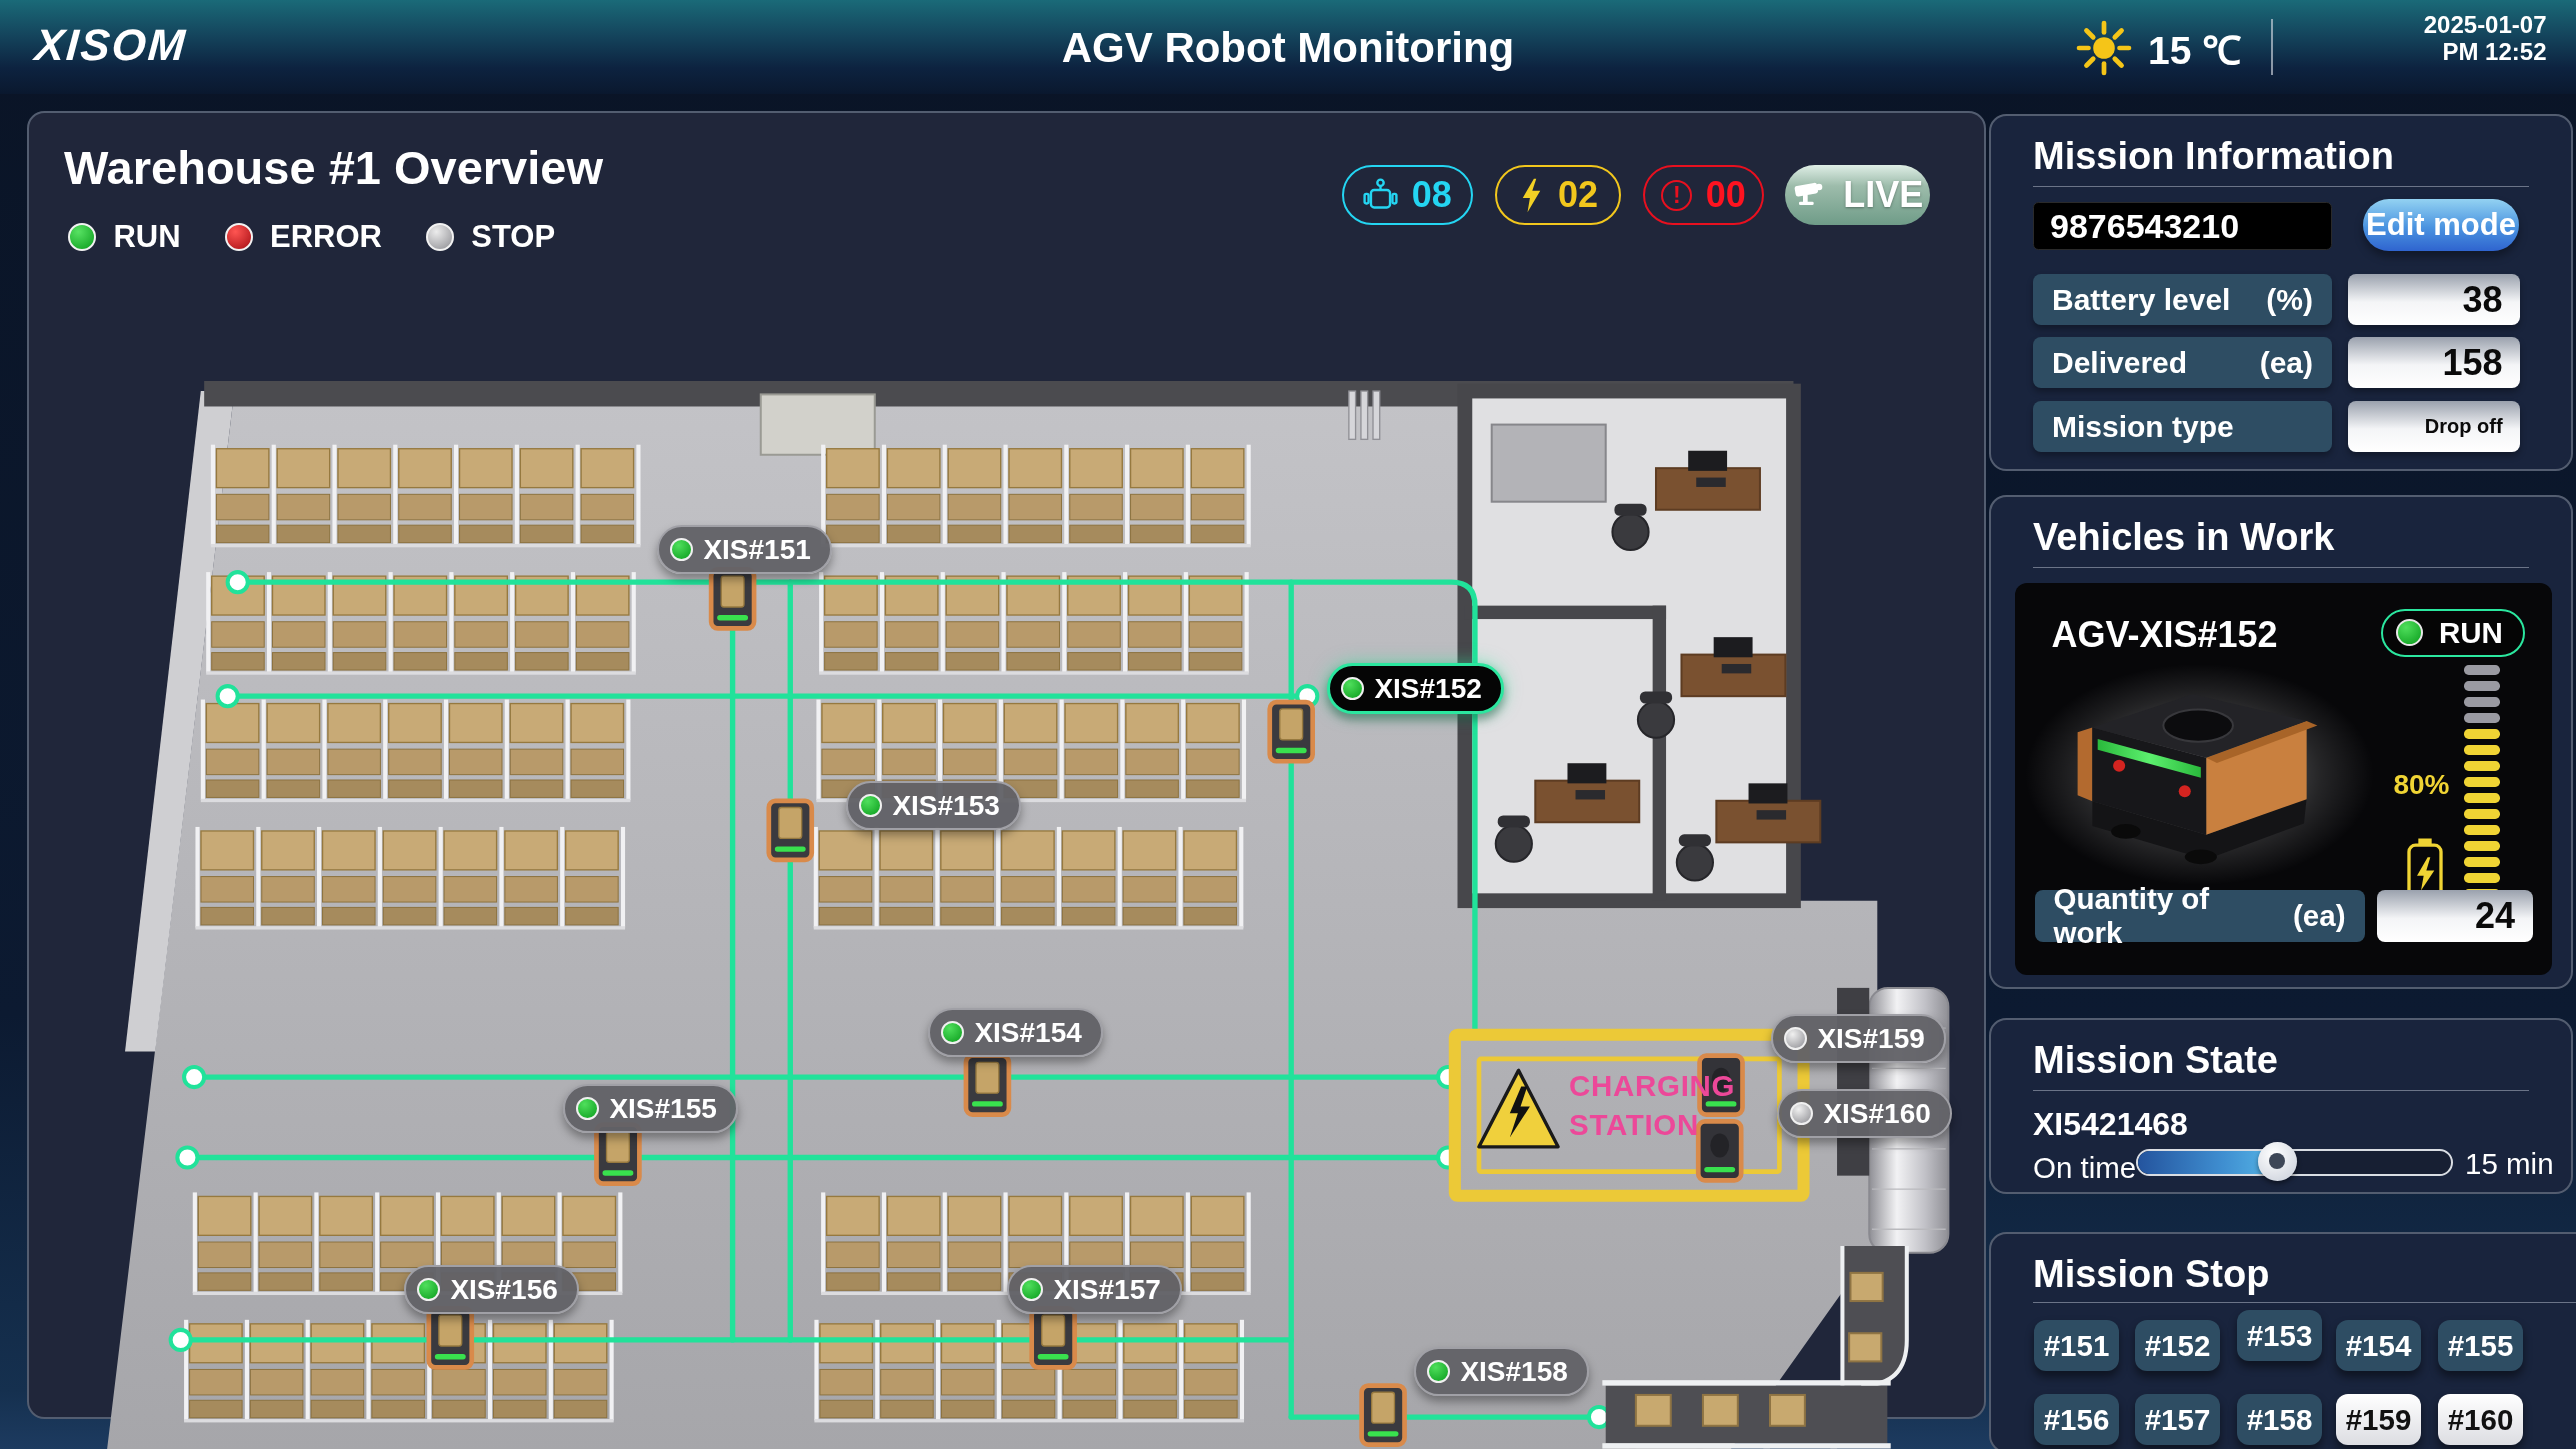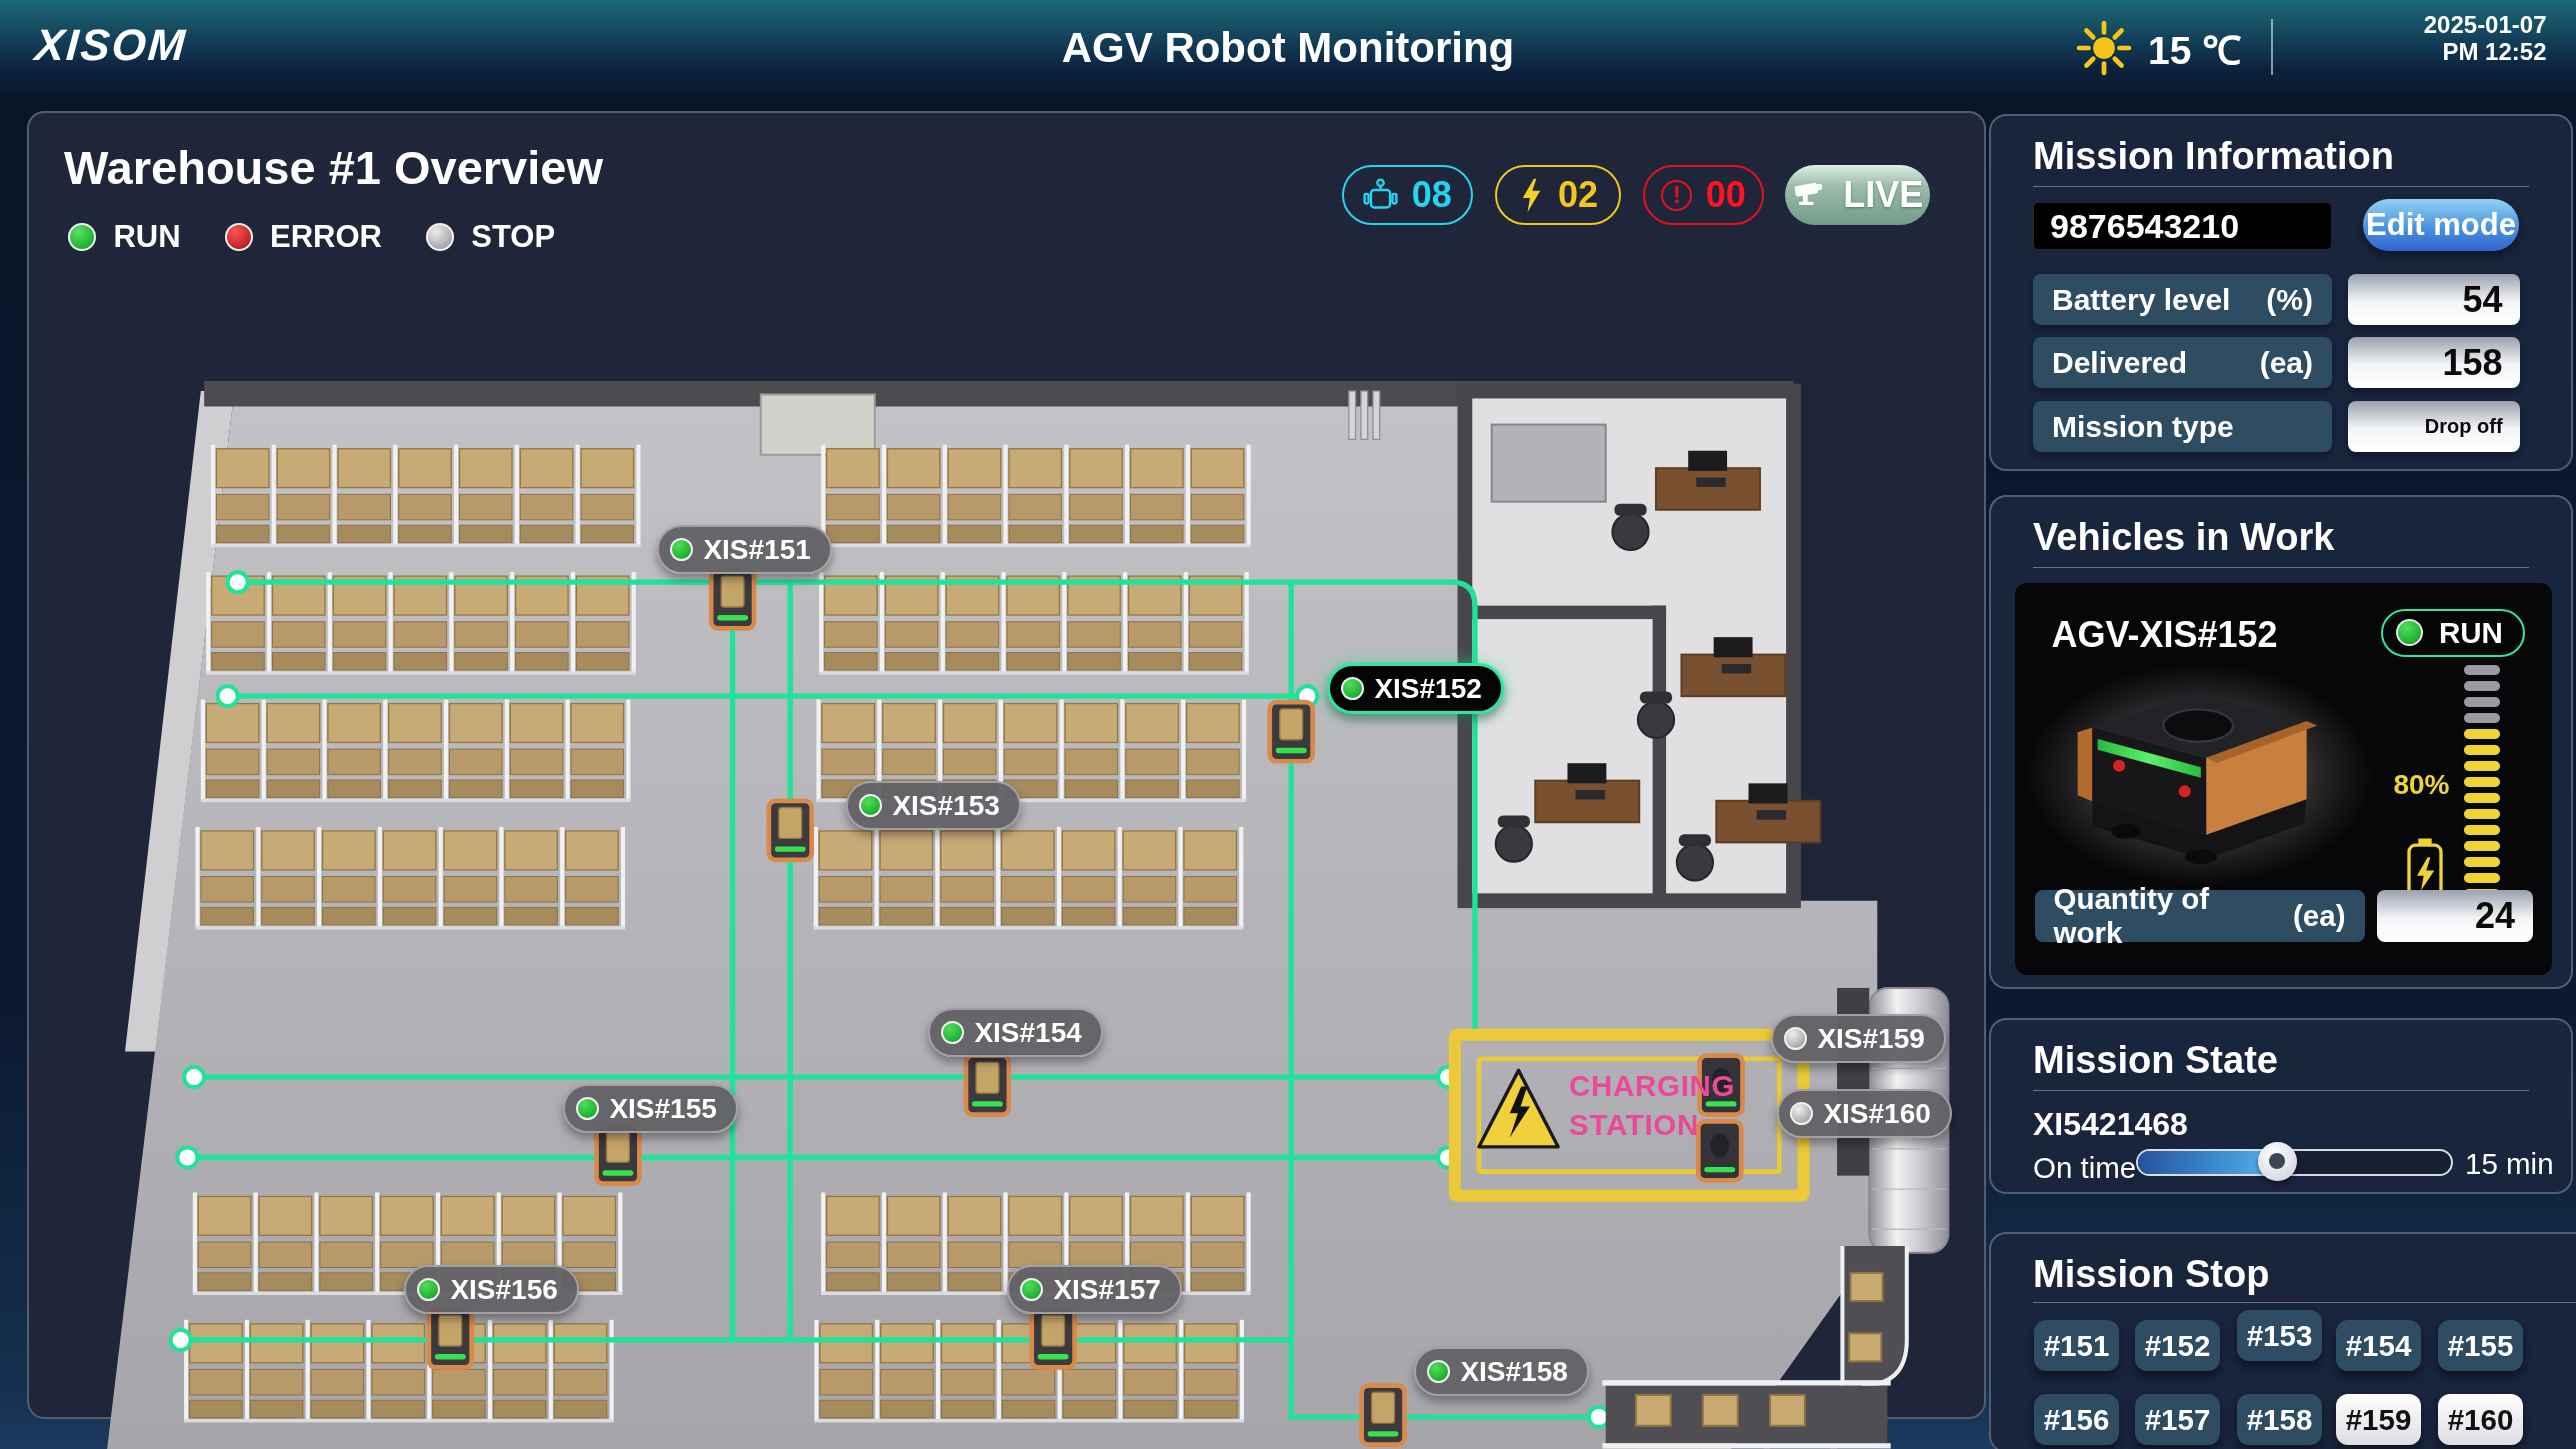--- a/index.html
+++ b/index.html
@@ -431,21 +431,21 @@
 <div id="mi-panel" class="panel rpanel">
   <div class="panel-title">Mission Information</div>
   <div class="panel-divider" style="top:70px"></div>
   <input id="mi-input" readonly="" value="9876543210" style="">
   <button id="mi-edit">Edit mode</button>
 
   <div class="mi-row-label" style="top:158px">
     <span>Battery level</span>
     <span>(%)</span>
   </div>
-  <div class="mi-row-value" style="top:158px">54</div>
+  <div class="mi-row-value" style="top:158px">38</div>
 
   <div class="mi-row-label" style="top:221px">
     <span>Delivered</span>
     <span>(ea)</span>
   </div>
   <div class="mi-row-value" style="top:221px">158</div>
 
   <div class="mi-row-label" style="top:285px">
     <span>Mission type</span>
     <span></span>

